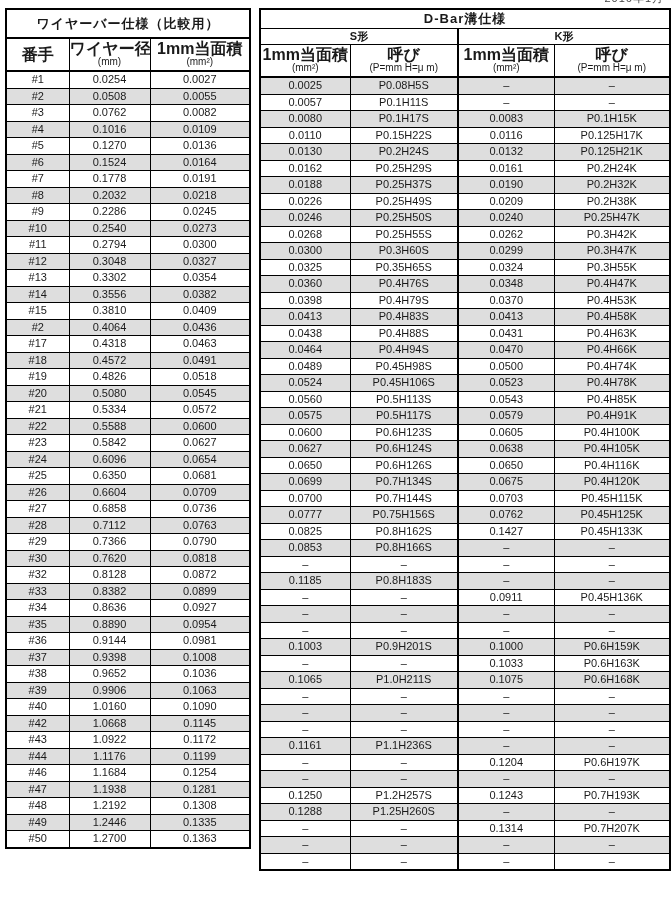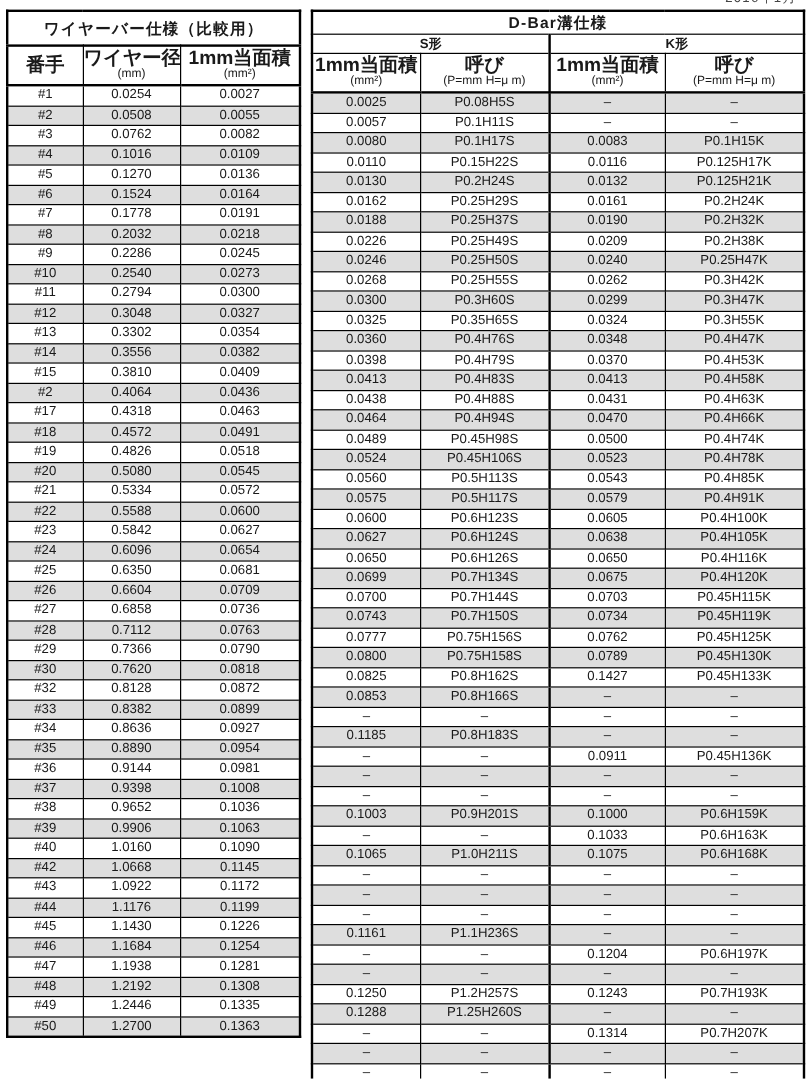--- a/index.html
+++ b/index.html
@@ -290,25 +290,20 @@
         </tr>
         <tr>
           <td>#43</td>
           <td>1.0922</td>
           <td>0.1172</td>
         </tr>
         <tr>
           <td>#44</td>
           <td>1.1176</td>
           <td>0.1199</td>
-        </tr>
-        <tr>
-          <td>#45</td>
-          <td>1.1430</td>
-          <td>0.1226</td>
         </tr>
         <tr>
           <td>#46</td>
           <td>1.1684</td>
           <td>0.1254</td>
         </tr>
         <tr>
           <td>#47</td>
           <td>1.1938</td>
           <td>0.1281</td>
@@ -516,38 +511,26 @@
           <td>0.0675</td>
           <td>P0.4H120K</td>
         </tr>
         <tr>
           <td>0.0700</td>
           <td>P0.7H144S</td>
           <td>0.0703</td>
           <td>P0.45H115K</td>
         </tr>
         <tr>
-          <td>0.0743</td>
-          <td>P0.7H150S</td>
-          <td>0.0734</td>
-          <td>P0.45H119K</td>
-        </tr>
-        <tr>
           <td>0.0777</td>
           <td>P0.75H156S</td>
           <td>0.0762</td>
           <td>P0.45H125K</td>
         </tr>
         <tr>
-          <td>0.0800</td>
-          <td>P0.75H158S</td>
-          <td>0.0789</td>
-          <td>P0.45H130K</td>
-        </tr>
-        <tr>
           <td>0.0825</td>
           <td>P0.8H162S</td>
           <td>0.1427</td>
           <td>P0.45H133K</td>
         </tr>
         <tr>
           <td>0.0853</td>
           <td>P0.8H166S</td>
           <td>–</td>
           <td>–</td>

